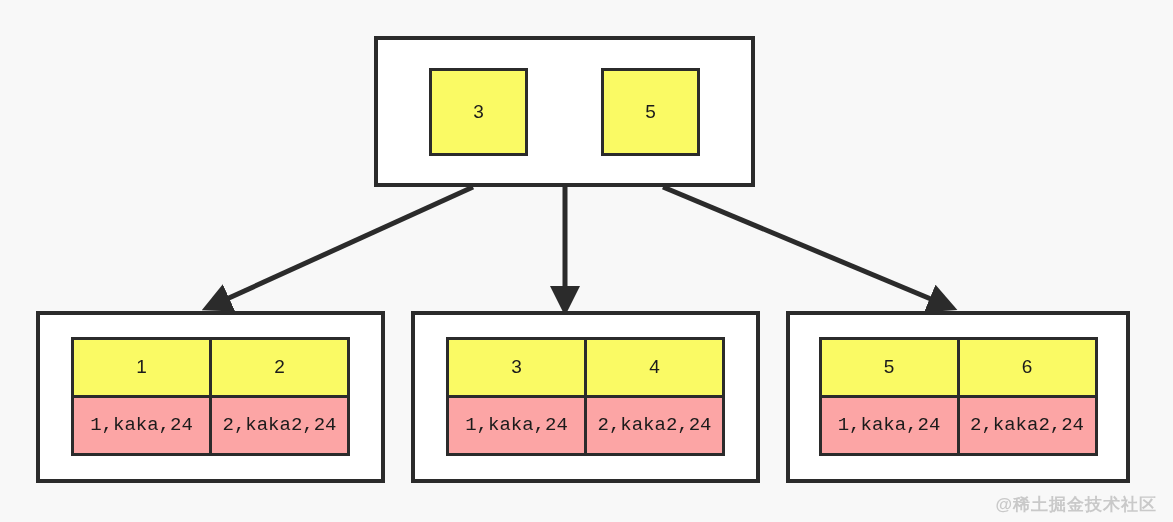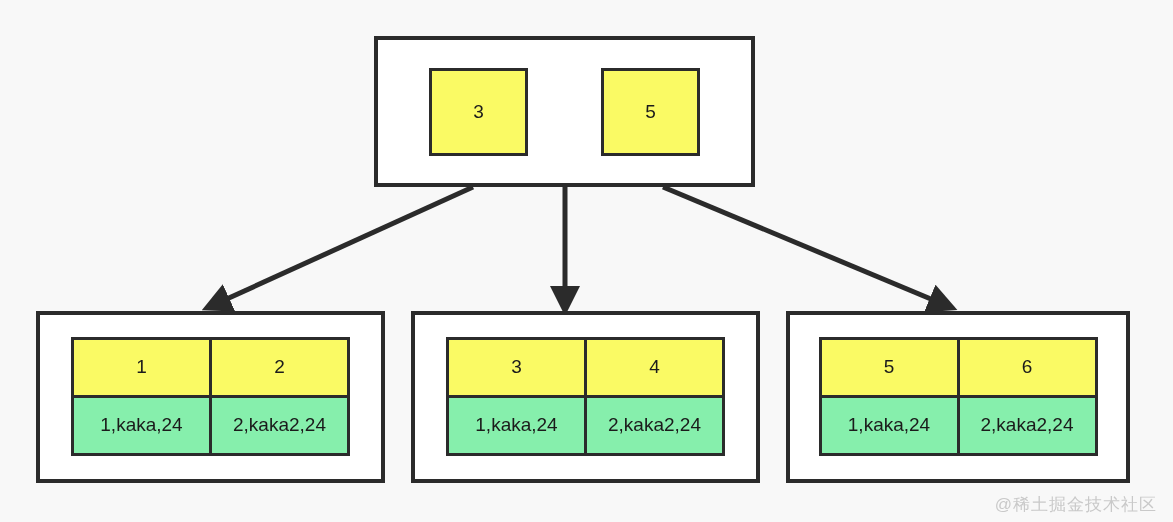--- a/index.html
+++ b/index.html
@@ -88,33 +88,35 @@
     text-align: center;
     vertical-align: middle;
     color: #1b1b1b;
     padding: 0;
   }
   .leaf-table td.key-cell {
     background: #fafa64;
     font-size: 19px;
   }
   .leaf-table td.row-cell {
-    background: #86efac;
+    background: #fca5a5;
     font-size: 19px;
+    font-family: Liberation Mono, monospace;
   }
 
   
   #watermark {
     position: absolute;
     right: 16px;
     bottom: 6px;
     font-size: 17px;
     color: #c9c9c9;
     letter-spacing: 1px;
     user-select: none;
+    font-weight: bold;
   }
 </style>
 </head>
 <body>
 
 <div id="diagram">
 
   <svg id="edges" viewBox="0 0 1173 522" width="1173" height="522">
     <defs>
       <marker id="arrowhead" markerWidth="6" markerHeight="6" refX="4.4" refY="3" orient="auto" markerUnits="strokeWidth">

